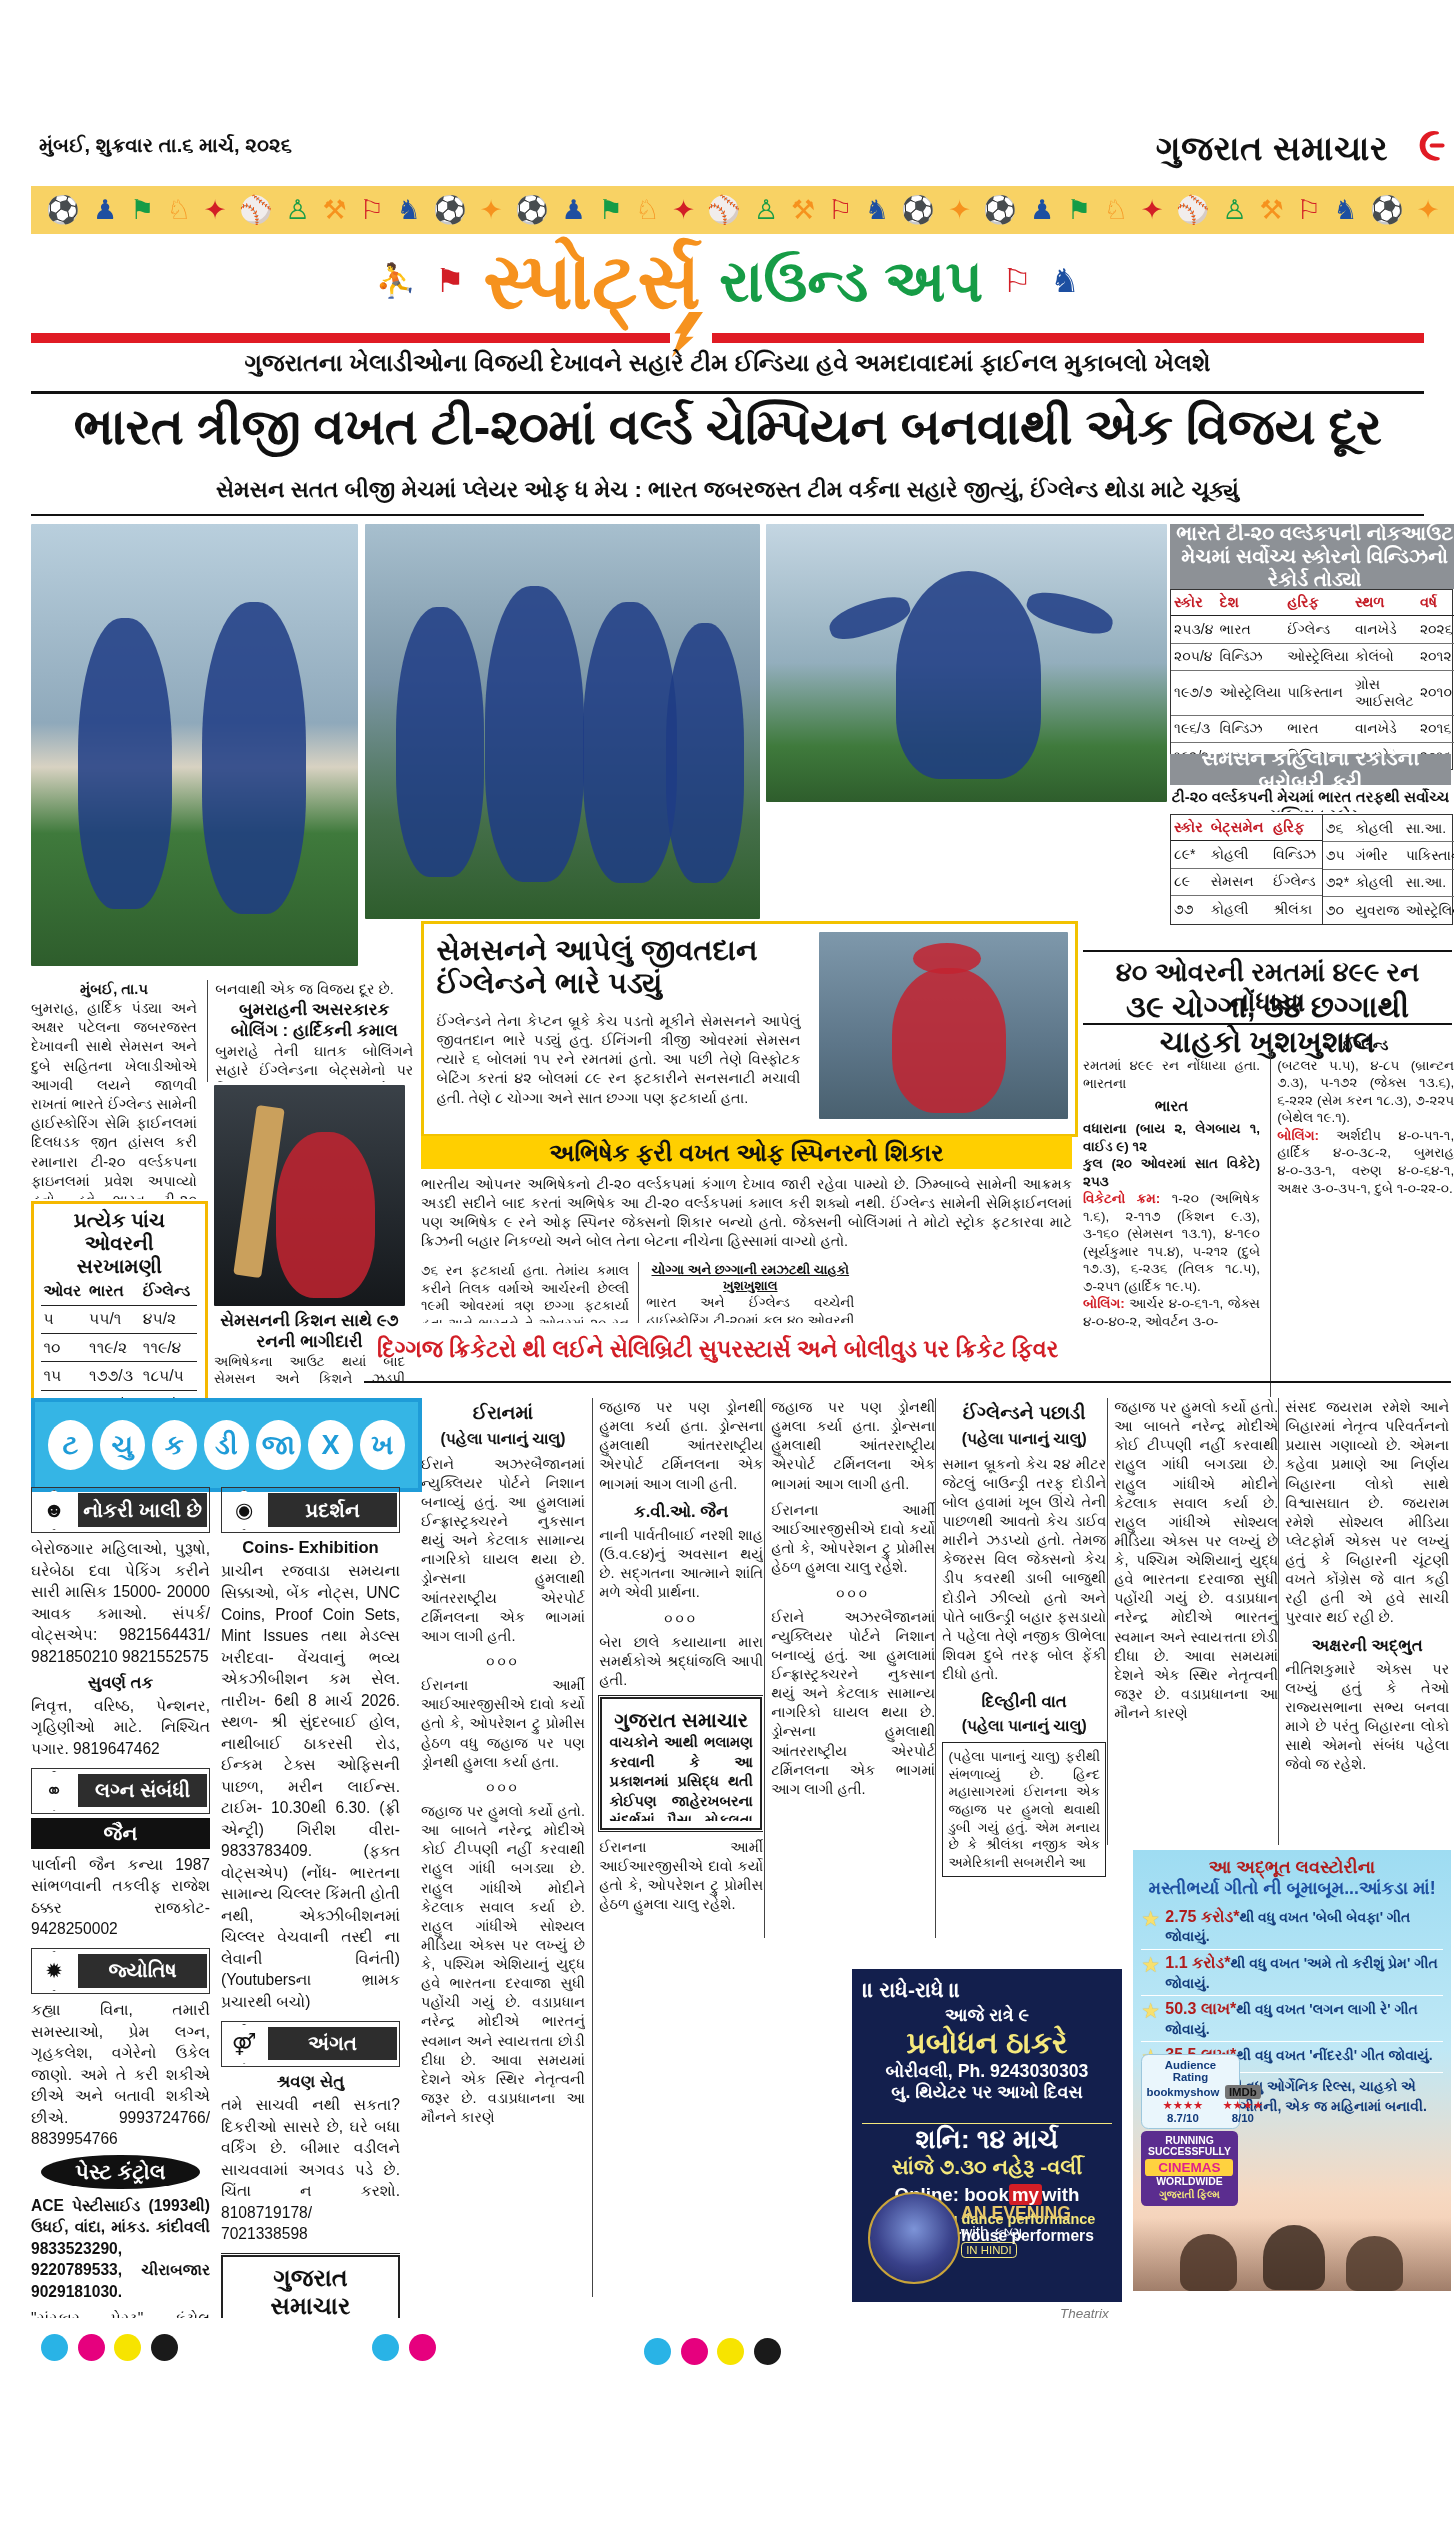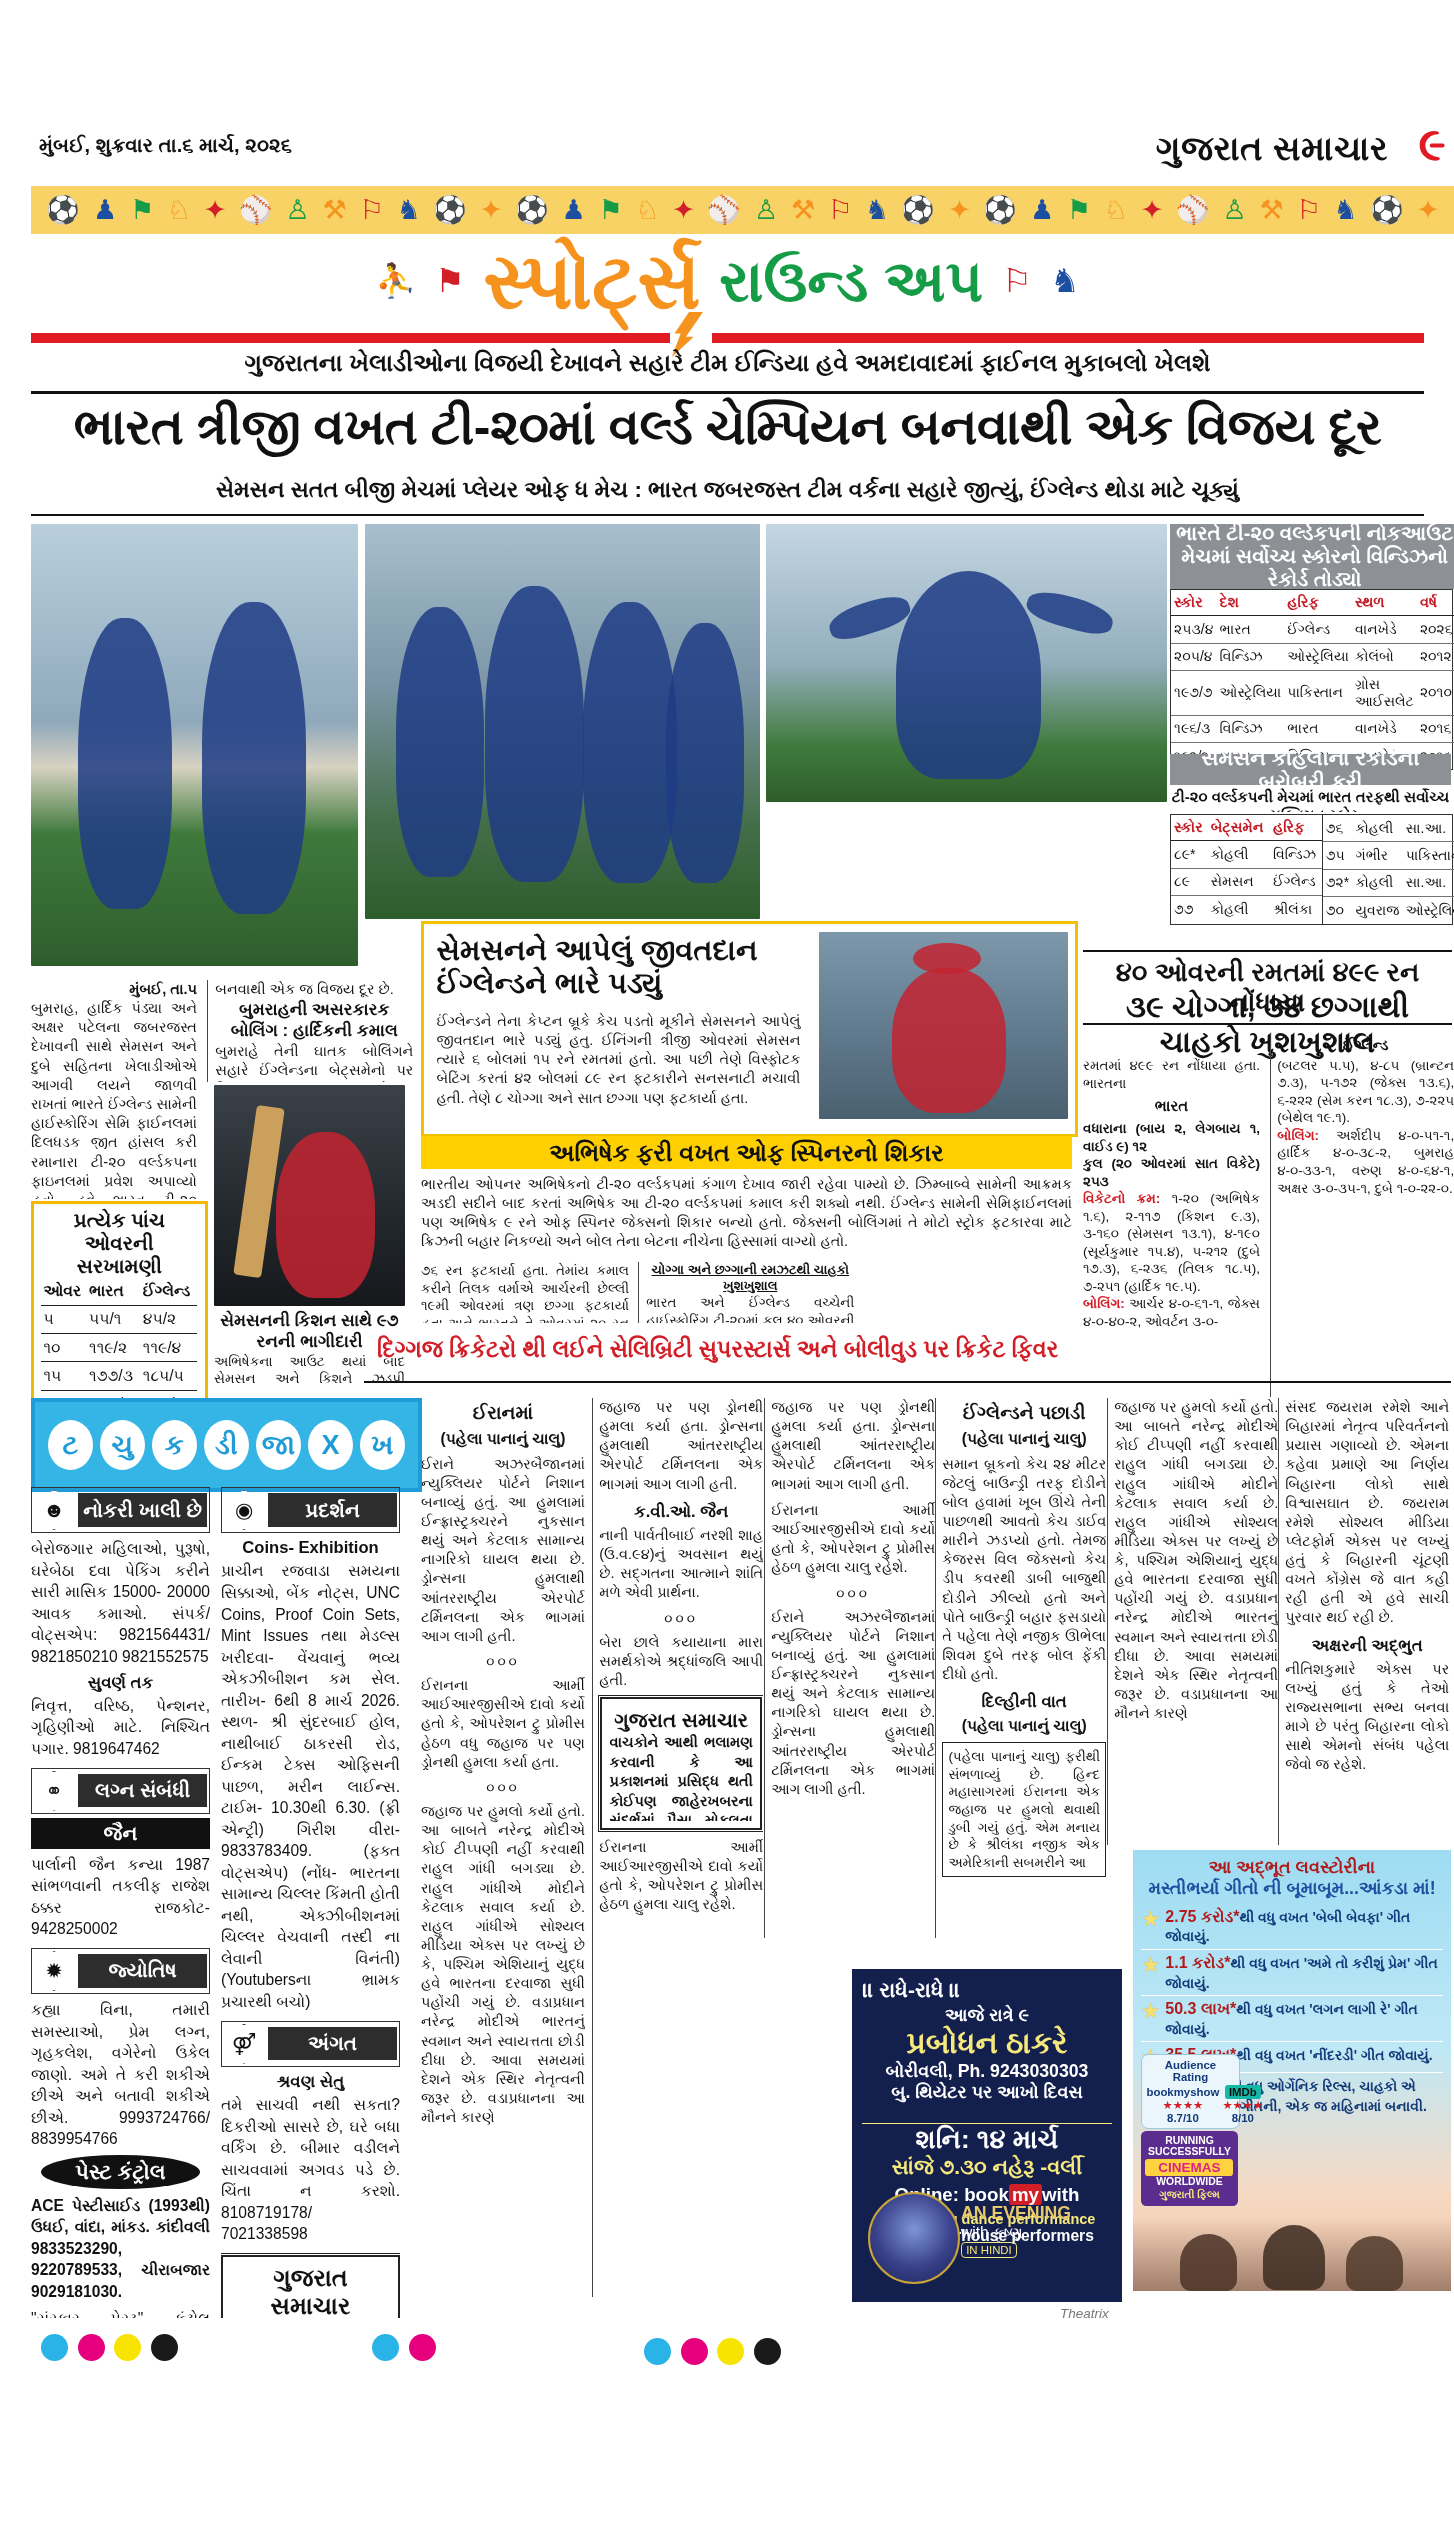--- a/index.html
+++ b/index.html
@@ -98,21 +98,21 @@
   .krishna{position:absolute;border-radius:50%;background:radial-gradient(circle at 50% 40%,#7d94d8 0%,#39418a 55%,#1a2358 100%);border:2.1px solid #c9a43a;}
   
   .mad{background:linear-gradient(180deg,#9edcf2 0%,#bfe8f6 45%,#f6d9c2 78%,#f2c4a8 100%);}
   .mad-h1{color:#1d4fa1;font-size:17.7px;font-weight:900;}
   .mad-pt{font-size:14px;color:#123a7a;font-weight:bold;line-height:1.3;}
   .mad-pt .n{color:#b01c1c;font-size:16px;}
   .star{color:#f7e06e;text-shadow:0 0 1px #c9a43a;font-size:21px;}
   .mad-title{color:#e0218a;font-size:44px;font-weight:900;line-height:.95;}
   .mad-cred{font-size:10.4px;color:#222;font-weight:bold;}
   .ratebox{background:#eaf6fc;border:1.6px solid #9cc7dd;border-radius:7.3px;padding:4.2px;font-size:11.4px;font-weight:bold;color:#123a7a;text-align:center;}
-  .imdb{background:#14b8a6;color:#111;padding:1px 4.2px;border-radius:3.1px;font-weight:900;}
+  .imdb{background:#737373;color:#111;padding:1px 4.2px;border-radius:3.1px;font-weight:900;}
   .wbadge{background:#5b2d8f;color:#fff;border-radius:5.2px;padding:4.2px;font-size:10.4px;font-weight:900;text-align:center;}
   .wbadge .cin{display:block;background:#ffd23f;color:#e0218a;font-size:13.5px;padding:1px 2.1px;border-radius:3.1px;margin-top:2.1px;}
   .dot{width:27px;height:27px;border-radius:50%;display:inline-block;margin-right:7.3px;}
 </style>
 </head>
 <body>
 
 <div class="page">
 
   <div class="abs date" style="left:39px;top:134px;">મુંબઈ, શુક્રવાર તા.૬ માર્ચ, ૨૦૨૬</div>
@@ -327,21 +327,21 @@
   <div class="abs ov smalltxt just colrule" style="left:1270px;top:1033px;width:177px;height:364px;padding-left:6.2px;">
     <div class="b ctr" style="font-size:15px;margin:2.1px 0;">ઈંગ્લેન્ડ</div>
     <div>(બટલર ૫.૫), ૪-૮૫ (બ્રાન્ટન ૭.૩), ૫-૧૭૨ (જેક્સ ૧૩.૬), ૬-૨૨૨ (સેમ કરન ૧૮.૩), ૭-૨૨૫ (બેથેલ ૧૯.૧).</div>
     <div>
       <span class="b red">બોલિંગ:</span>
       <span>અર્શદીપ ૪-૦-૫૧-૧, હાર્દિક ૪-૦-૩૮-૨, બુમરાહ ૪-૦-૩૩-૧, વરુણ ૪-૦-૬૪-૧, અક્ષર ૩-૦-૩૫-૧, દુબે ૧-૦-૨૨-૦.</span>
     </div>
   </div>
 
   <div class="abs ov bodytxt just" style="left:31px;top:980px;width:166px;height:169px;">
-    <div class="b" style="text-align:right;">મુંબઈ, તા.૫</div>
+    <div class="b" style="text-align:center;">મુંબઈ, તા.૫</div>
     <span>બુમરાહ, હાર્દિક પંડ્યા અને અક્ષર પટેલના જબરજસ્ત દેખાવની સાથે સેમસન અને દુબે સહિતના ખેલાડીઓએ આગવી લયને જાળવી રાખતાં ભારતે ઈંગ્લેન્ડ સામેની હાઈસ્કોરિંગ સેમિ ફાઈનલમાં દિલધડક જીત હાંસલ કરી હતી. બુમરાહની ઘાતક બોલિંગની સાથે હાર્દિક પંડ્યાએ અસરકારક બેટિંગ અને બોલિંગની સાથે ફિલ્ડિંગમાં પણ કમાલ કરી હતી. જ્યારે અક્ષર પટેલે</span>
   </div>
   <div class="abs ov bodytxt just" style="left:31px;top:1153px;width:166px;height:46px;">રમાનારા ટી-૨૦ વર્લ્ડકપના ફાઇનલમાં પ્રવેશ અપાવ્યો હતો. હવે ભારત ટી-૨૦ વર્લ્ડકપમાં રેકોર્ડ ત્રીજી વખત ચેમ્પિયન</div>
   <div class="abs otab-wrap" style="left:31px;top:1201px;width:156px;">
     <div class="otab-title ctr">પ્રત્યેક પાંચ ઓવરની સરખામણી</div>
     <table class="otab">
       <thead>
           <tr>
         <th>ઓવર</th>
         <th>ભારત</th>

